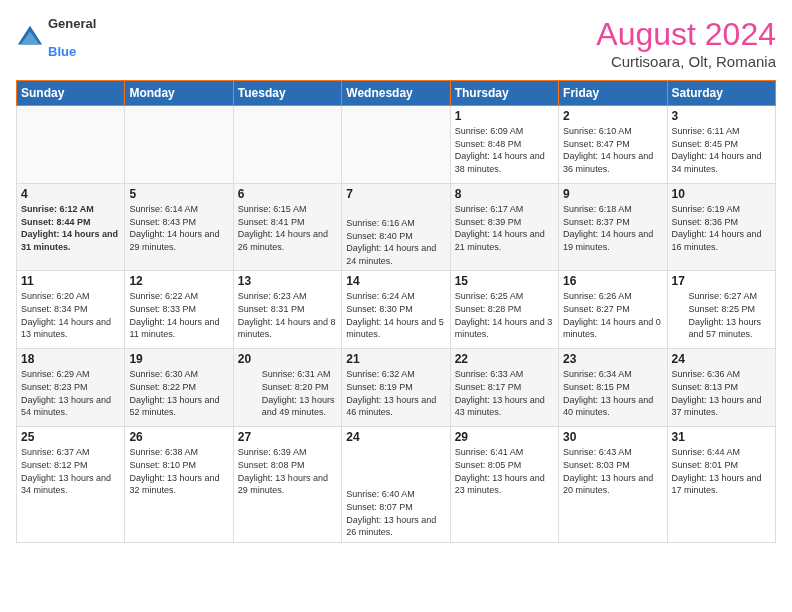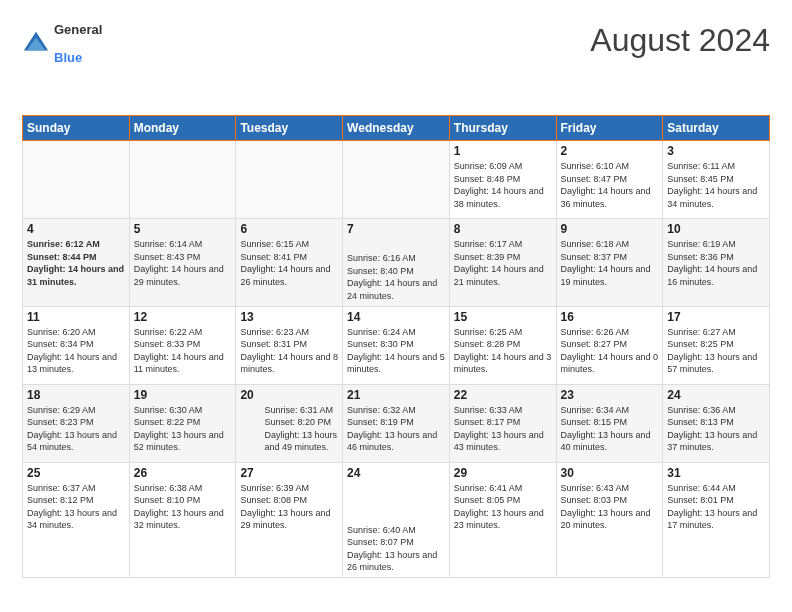--- a/index.html
+++ b/index.html
@@ -6,24 +6,23 @@
     body {
       width: 792px;
       height: 612px;
       font-family: Arial, sans-serif;
       background: #fff;
       overflow: hidden;
     }
     .page {
       width: 792px;
       height: 488px;
-      padding: 22px;
+      padding: 16px;
       display: flex;
       flex-direction: column;
-      gap: 40px;
     }
     .header {
       display: flex;
       justify-content: space-between;
       align-items: flex-start;
       margin-bottom: 10px;
     }
     .logo {
       display: flex;
       align-items: center;
@@ -41,21 +40,21 @@
     .logo-icon {
       width: 28px;
       height: 28px;
     }
     .title-section {
       text-align: right;
     }
     .month-year {
       font-size: 32px;
       font-weight: normal;
-      color: #404040;
+      color: #ec4899;
     }
     .location {
       font-size: 15px;
       color: #444;
     }
     .calendar {
       flex: 1;
       border-collapse: collapse;
       width: 100%;
       table-layout: fixed;
@@ -109,20 +108,21 @@
         <polygon points="15,2 28,22 2,22" fill="#2a6db5"></polygon>
         <polygon points="15,8 25,22 5,22" fill="#5a9fd4"></polygon>
       </svg>
       <div class="logo-text">
         <span class="general">General</span>
         <span class="blue">Blue</span>
       </div>
     </div>
     <div class="title-section">
       <div class="month-year">August 2024</div>
+      <div class="location">Curtisoara, Olt, Romania</div>
     </div>
   </div>
 
   <table class="calendar">
     <thead>
       <tr>
         <th>Sunday</th>
         <th>Monday</th>
         <th>Tuesday</th>
         <th>Wednesday</th>
@@ -232,21 +232,21 @@
 Daylight: 14 hours and 3 minutes.</div>
           </td>
           <td>
             <span class="day-num">16</span>
             <div class="day-detail" style="white-space: pre-line;">Sunrise: 6:26 AM
 Sunset: 8:27 PM
 Daylight: 14 hours and 0 minutes.</div>
           </td>
           <td>
             <span class="day-num">17</span>
-            <div class="day-detail" style="white-space: pre-line;">Sunrise: 6:27 AM
+            <div class="day-detail" style="white-space: pre-line; margin-left: 17px;">Sunrise: 6:27 AM
 Sunset: 8:25 PM
 Daylight: 13 hours and 57 minutes.</div>
           </td>
         </tr>
         <tr>
           <td>
             <span class="day-num">18</span>
             <div class="day-detail" style="white-space: pre-line;">Sunrise: 6:29 AM
 Sunset: 8:23 PM
 Daylight: 13 hours and 54 minutes.</div>

